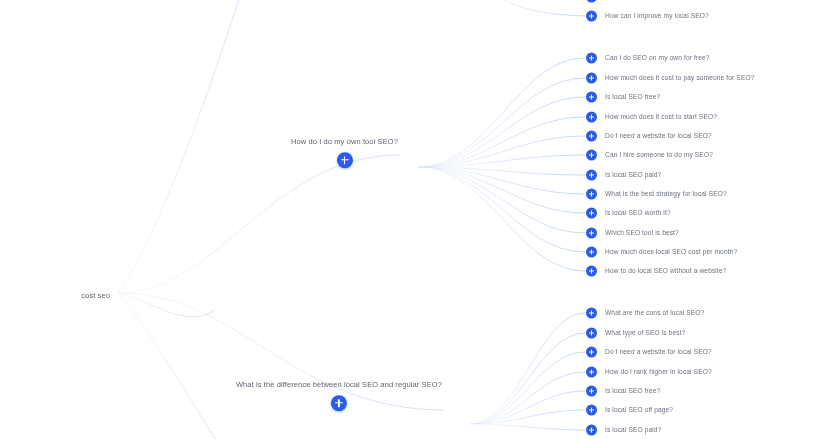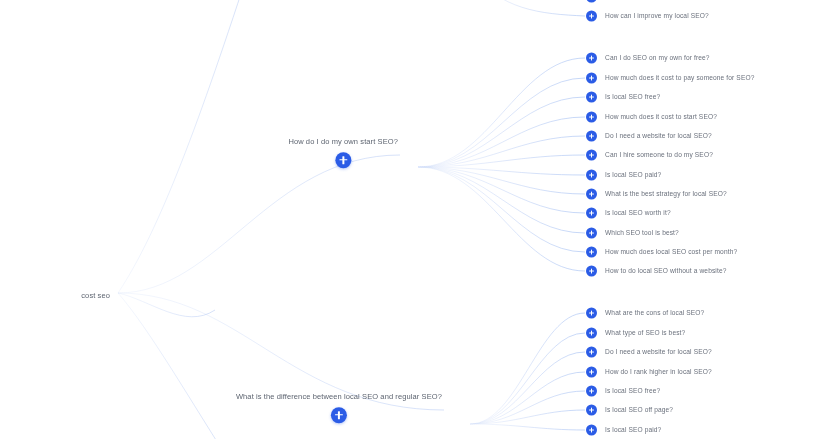--- a/index.html
+++ b/index.html
@@ -164,21 +164,21 @@
         <path d="M 470 424 C 518.3 424 539 372 585 372"></path>
         <path d="M 470 424 C 518.3 424 539 391 585 391"></path>
         <path d="M 470 424 C 518.3 424 539 410 585 410"></path>
         <path d="M 470 424 C 518.3 424 539 430 585 430"></path>
         <path d="M 470 -30 C 500 10 540 14 585 16"></path>
       </g>
   </svg>
 
   <div id="node-layer">
       <div class="node root-node" style="left: 114px; top: 293px;"><span class="node-label">cost seo</span></div>
-      <div class="node branch-node" style="left: 402px; top: 155px;"><span class="node-label">How do I do my own start SEO?</span><span class="expand-btn"></span></div>
+      <div class="node branch-node" style="left: 402px; top: 155px;"><span class="node-label">How do I do my own tool SEO?</span><span class="expand-btn"></span></div>
       <div class="node leaf-node" style="left: 586px; top: 58px;">
         <span class="leaf-btn"></span>
         <span class="node-label">Can I do SEO on my own for free?</span>
       </div>
       <div class="node leaf-node" style="left: 586px; top: 78px;">
         <span class="leaf-btn"></span>
         <span class="node-label">How much does it cost to pay someone for SEO?</span>
       </div>
       <div class="node leaf-node" style="left: 586px; top: 97px;">
         <span class="leaf-btn"></span>
@@ -213,21 +213,21 @@
         <span class="node-label">Which SEO tool is best?</span>
       </div>
       <div class="node leaf-node" style="left: 586px; top: 252px;">
         <span class="leaf-btn"></span>
         <span class="node-label">How much does local SEO cost per month?</span>
       </div>
       <div class="node leaf-node" style="left: 586px; top: 271px;">
         <span class="leaf-btn"></span>
         <span class="node-label">How to do local SEO without a website?</span>
       </div>
-      <div class="node branch-node" style="left: 446px; top: 410px;"><span class="node-label">What is the difference between local SEO and regular SEO?</span><span class="expand-btn"></span></div>
+      <div class="node branch-node" style="left: 446px; top: 398px;"><span class="node-label">What is the difference between local SEO and regular SEO?</span><span class="expand-btn"></span></div>
       <div class="node leaf-node" style="left: 586px; top: 313px;">
         <span class="leaf-btn"></span>
         <span class="node-label">What are the cons of local SEO?</span>
       </div>
       <div class="node leaf-node" style="left: 586px; top: 333px;">
         <span class="leaf-btn"></span>
         <span class="node-label">What type of SEO is best?</span>
       </div>
       <div class="node leaf-node" style="left: 586px; top: 352px;">
         <span class="leaf-btn"></span>

